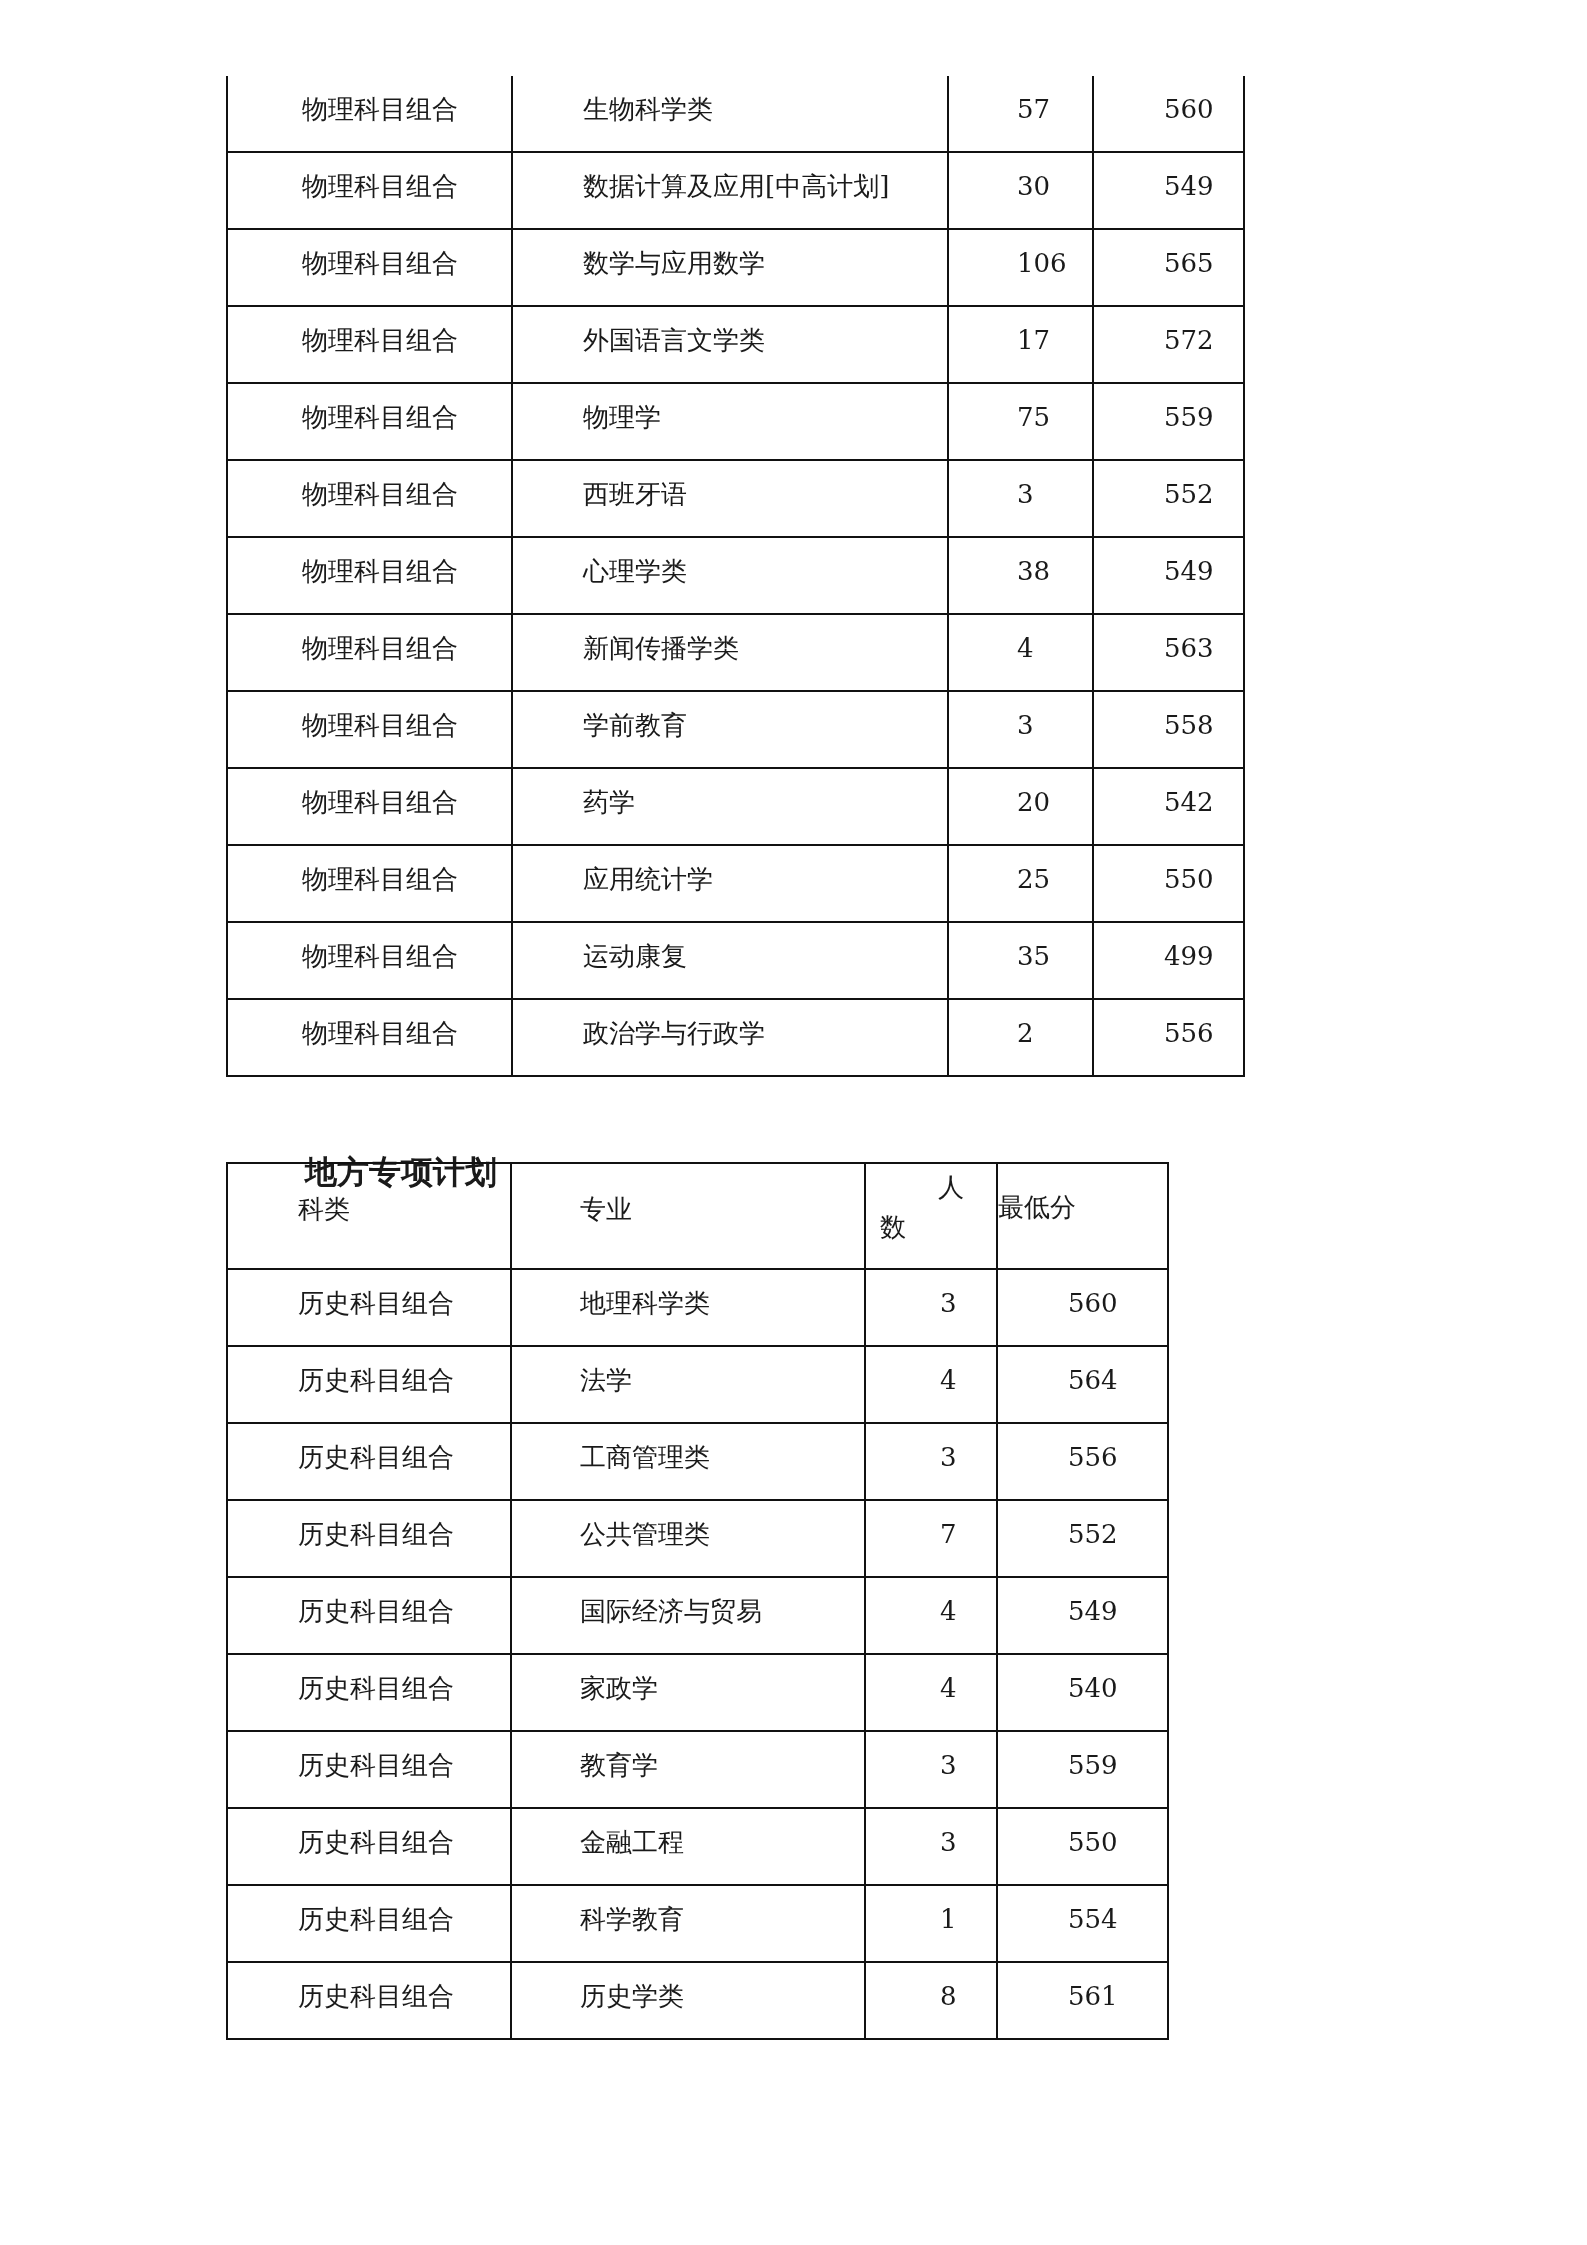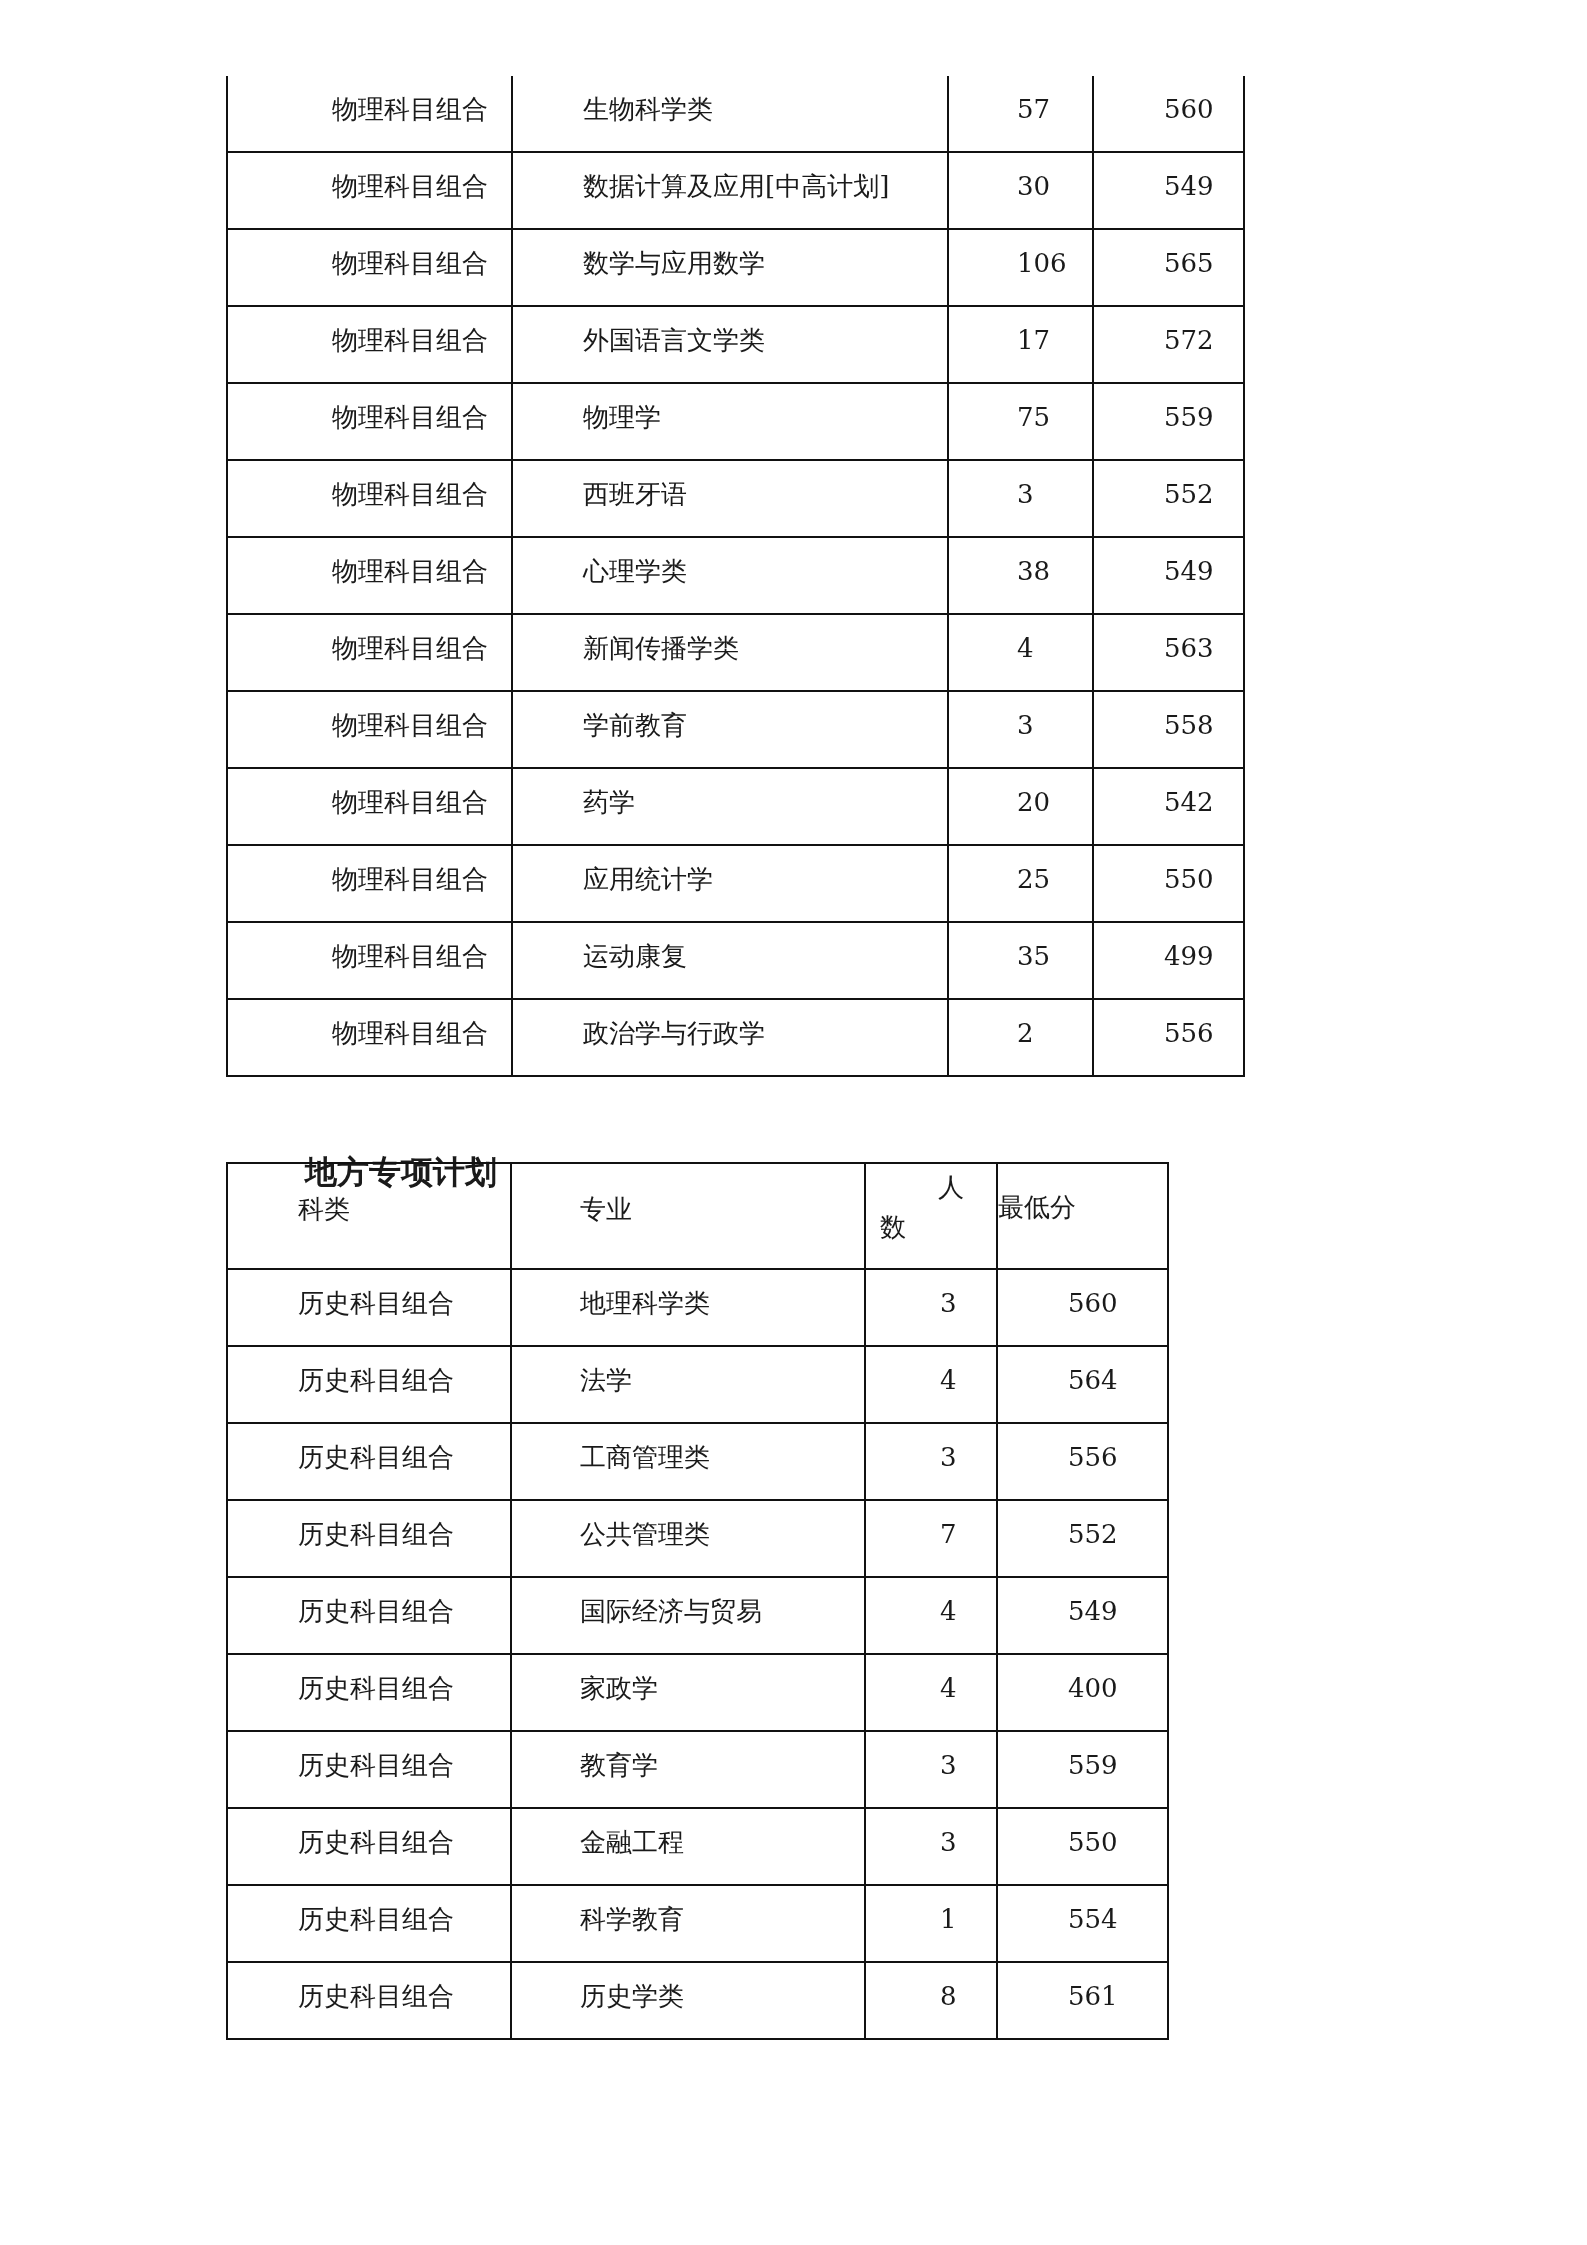--- a/index.html
+++ b/index.html
@@ -5,21 +5,21 @@
     html, body { margin: 0; padding: 0; background: #ffffff; }
     body { width: 1587px; height: 2245px; position: relative; overflow: hidden;
            font-family: "DejaVu Serif", "Liberation Serif", serif; color: #1a1a1a; }
     table { position: absolute; border-collapse: collapse; table-layout: fixed; }
     td { border: 2.5px solid #111; padding: 0; vertical-align: top; font-size: 26px; line-height: 30px; white-space: nowrap; }
     td .t { display: block; padding-top: 18px; }
     #t1 { left: 226px; top: 76px; width: 1017px; }
     #t1 tr:first-child td { border-top: none; }
     #t1 col.c1 { width: 285px; } #t1 col.c2 { width: 436px; } #t1 col.c3 { width: 145px; } #t1 col.c4 { width: 151px; }
     #t1 td { height: 75px; }
-    #t1 td.k .t { padding-left: 74px; margin-left: 30px; }
+    #t1 td.k .t { padding-left: 74px; }
     #t1 td.m .t { padding-left: 70px; }
     #t1 td.n .t { padding-left: 68px; }
     #t1 td.s .t { padding-left: 70px; }
     .heading { position: absolute; left: 305px; top: 1156px; font-size: 32px; font-weight: bold; line-height: 32px; }
     #t2 { left: 226px; top: 1162px; width: 941px; }
     #t2 col.c1 { width: 284px; } #t2 col.c2 { width: 354px; } #t2 col.c3 { width: 132px; } #t2 col.c4 { width: 171px; }
     #t2 tr.hdr td { height: 104px; }
     #t2 tr.row td { height: 75px; }
     #t2 td.k .t { padding-left: 70px; }
     #t2 td.m .t { padding-left: 68px; }
@@ -327,21 +327,21 @@
         <td class="k">
           <span class="t">历史科目组合</span>
         </td>
         <td class="m">
           <span class="t">家政学</span>
         </td>
         <td class="n">
           <span class="t">4</span>
         </td>
         <td class="s">
-          <span class="t">400</span>
+          <span class="t">540</span>
         </td>
       </tr>
       <tr class="row">
         <td class="k">
           <span class="t">历史科目组合</span>
         </td>
         <td class="m">
           <span class="t">教育学</span>
         </td>
         <td class="n">

